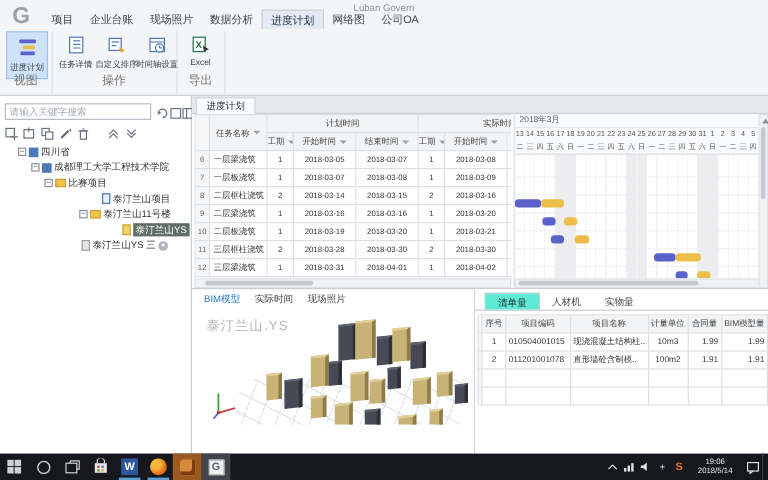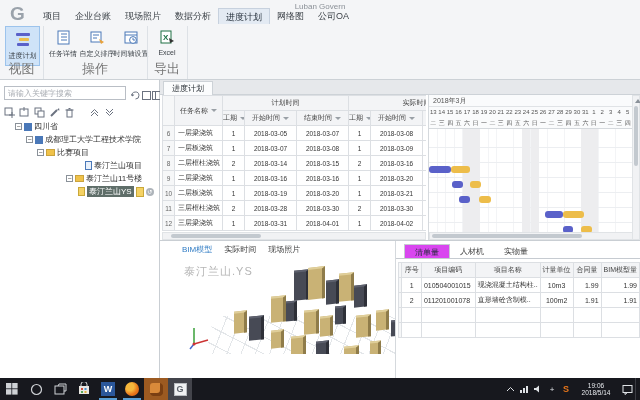--- a/index.html
+++ b/index.html
@@ -17,21 +17,21 @@
   .rtab{padding:0 7px;font-size:9px;line-height:16px;color:#3c4248;cursor:default;}
   .rtab.sel{background:#e3eaf3;border:1px solid #c7d1de;border-bottom:none;color:#1f2a36;}
   .ribbon-body{position:absolute;left:0;top:25px;width:640px;height:43px;}
   .rsep{position:absolute;top:26px;height:53px;width:1px;background:#dde1e6;}
   .rbtn{position:absolute;top:1px;height:40px;display:flex;flex-direction:column;align-items:center;
         justify-content:flex-start;cursor:default;}
   .rbtn .ric{width:18px;height:18px;margin-top:2px;display:flex;align-items:center;justify-content:center;}
   .rbtn .rlabel{font-size:7px;color:#3c4248;margin-top:3px;white-space:nowrap;}
   .rbtn.big{left:5px;width:35px;background:#cfe3f8;border:1px solid #9cc3ec;box-sizing:border-box;}
   .rbtn.big .ric{margin-top:3px;}
-  .glabels{position:absolute;left:0;top:60px;width:510px;height:11px;font-size:13px;color:#777;}
+  .glabels{position:absolute;left:0;top:60px;width:510px;height:11px;font-size:10px;color:#777;}
   .glabel{position:absolute;text-align:center;top:0;}
   
   .ic-gantt{display:flex;flex-direction:column;gap:2px;width:16px;}
   .ic-gantt i{display:block;height:3px;border-radius:1px;}
   
   svg.ri{display:block;}
 
   
   .main{position:absolute;left:0;top:80px;width:640px;height:298px;background:#e9ebee;}
 
@@ -100,39 +100,39 @@
         repeating-linear-gradient(to bottom,transparent 0,transparent 14px,#eceef1 14px,#eceef1 15px),
         repeating-linear-gradient(to right,transparent 0,transparent 7.5px,#f3f4f6 7.5px,#f3f4f6 8.5px);
       background-position:0 4px,0 0;}
   .weekend{position:absolute;top:0;bottom:0;background:#ededef;}
   .gbar{position:absolute;height:7px;border-radius:3px;}
   .gbar.plan{background:#5a61c9;}
   .gbar.actual{background:#edbd4a;}
 
   
   .lower{position:absolute;left:0;top:160px;width:480px;height:138px;background:#fff;border-top:1px solid #c9ced3;box-sizing:border-box;}
-  .bim{position:absolute;left:16px;top:0;width:235px;height:113px;overflow:hidden;}
+  .bim{position:absolute;left:4px;top:0;width:235px;height:113px;overflow:hidden;}
   .bim-tabs{position:absolute;left:6px;top:3px;height:13px;display:flex;gap:12px;font-size:8px;}
   .bim-tab{color:#444;cursor:default;}
   .bim-tab.sel{color:#2f7bc4;}
   .bim-view{position:absolute;left:0;top:17px;right:0;bottom:0;background:#fff;overflow:hidden;}
   .watermark{position:absolute;left:8px;top:6px;font-size:11px;color:#b5b5b5;letter-spacing:1px;}
   .floor{position:absolute;left:30px;top:58px;width:190px;height:72px;opacity:.85;
      background-image:
        repeating-linear-gradient(100deg,transparent 0,transparent 13px,#dfe2e6 13px,#dfe2e6 14px),
        repeating-linear-gradient(25deg,transparent 0,transparent 13px,#dfe2e6 13px,#dfe2e6 14px);
      transform:skewX(-12deg);}
   .blk{position:absolute;transform:skewY(-6deg);}
   .blk.tan{background:#c9b275;border-right:3px solid #8f7c4a;border-top:2px solid #e0cf9a;}
   .blk.dark{background:#474a55;border-right:3px solid #2e3038;border-top:2px solid #5d606d;}
 
   .quant{position:absolute;left:235px;top:0;width:245px;height:137px;border-left:1px solid #d5d9dd;box-sizing:border-box;background:#fff;}
   .q-tabs{position:absolute;left:8px;top:3px;height:15px;display:flex;}
   .q-tab{padding:0 10px;font-size:8px;line-height:15px;color:#444;cursor:default;}
-  .q-tab.sel{background:#d946ef;border:1px solid #c6cbd1;border-bottom:1px solid #fff;color:#1f2a36;}
+  .q-tab.sel{background:#5eead4;border:1px solid #c6cbd1;border-bottom:1px solid #fff;color:#1f2a36;}
   .q-strip{position:absolute;left:0;top:17px;width:100%;height:1px;background:#c6cbd1;}
   table.qt{position:absolute;left:2px;top:21px;border-collapse:collapse;table-layout:fixed;font-size:7px;color:#333;}
   table.qt th,table.qt td{border:1px solid #dcdfe3;height:14px;padding:0 2px;overflow:hidden;white-space:nowrap;}
   table.qt th{background:#f3f4f6;font-weight:normal;color:#444;}
   table.qt td.gut,table.qt th.gut{background:#f6f7f8;padding:0;}
   table.qt td.r{text-align:right;}
   table.qt td.c{text-align:center;}
 
   
   .taskbar{position:absolute;left:0;top:378px;width:640px;height:22px;background:#17181e;display:flex;align-items:center;}
@@ -309,26 +309,32 @@
           <div class="titem" style="padding-left: 76px;">
             <span style="width: 9px; flex: 0 0 auto;"></span>
             <span class="nic doc-blue"></span>
             <span class="lbl">泰汀兰山项目</span>
           </div>
           <div class="titem" style="padding-left: 66px;">
             <span class="exp">−</span>
             <span class="nic folder"></span>
             <span class="lbl">泰汀兰山11号楼</span>
           </div>
-          <div class="titem sel" style="padding-left: 69px;">
+          <div class="titem sel" style="padding-left: 93px;">
             <span style="width: 9px; flex: 0 0 auto;"></span>
             <span class="nic doc-yellow"></span>
             <span class="lbl">泰汀兰山YS</span>
             <span class="badge doc"></span>
             <span class="badge circ">↺</span>
+          </div>
+          <div class="titem" style="padding-left: 59px;">
+            <span style="width: 9px; flex: 0 0 auto;"></span>
+            <span class="nic doc-gray"></span>
+            <span class="lbl">泰汀兰山YS 三</span>
+            <span class="badge circ">●</span>
           </div>
         </div>
     </aside>
 
     <section class="content">
       <div class="doctabs">
         <div class="doctab">进度计划</div>
       </div>
 
       <div class="upper">

